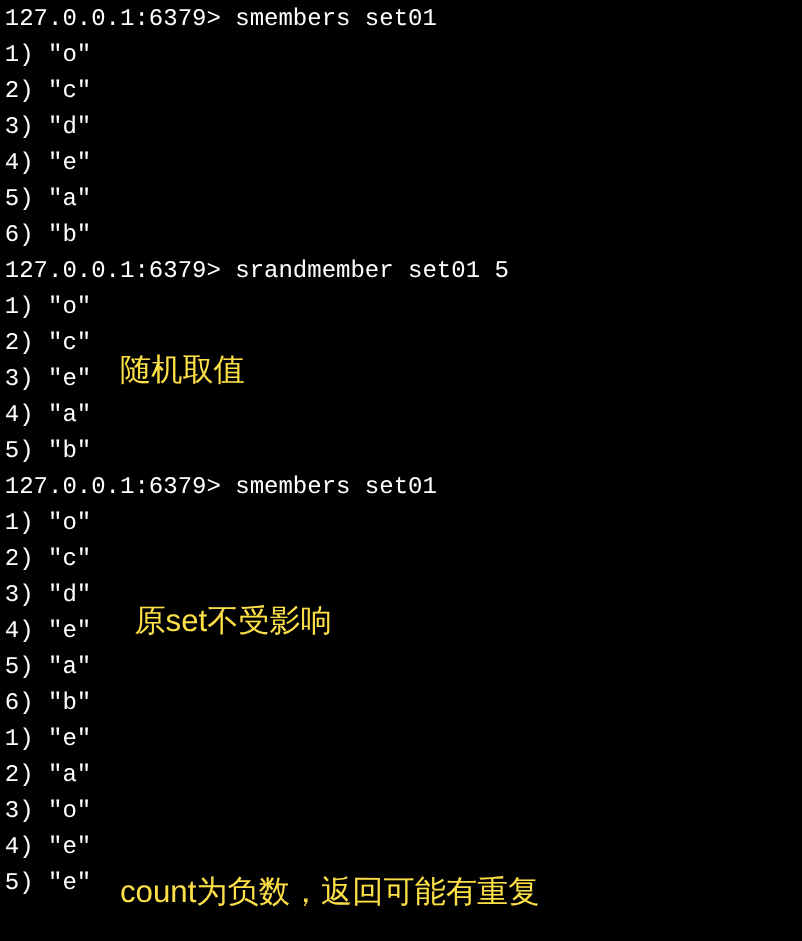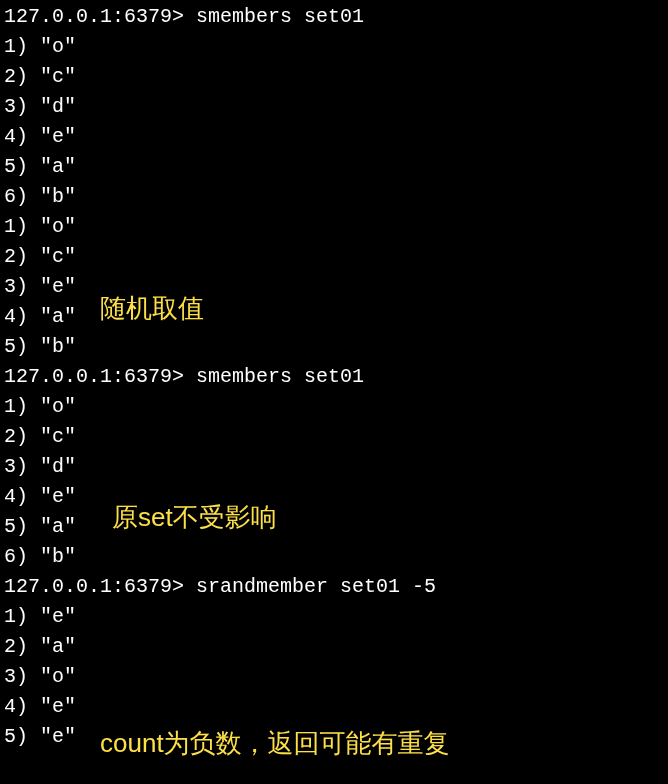--- a/index.html
+++ b/index.html
@@ -39,33 +39,33 @@
 <body>
 
 <div>
   <div class="line">127.0.0.1:6379&gt; smembers set01</div>
   <div class="line">1) "o"</div>
   <div class="line">2) "c"</div>
   <div class="line">3) "d"</div>
   <div class="line">4) "e"</div>
   <div class="line">5) "a"</div>
   <div class="line">6) "b"</div>
+  <div class="line">127.0.0.1:6379&gt; srandmember set01 5</div>
   <div class="line">1) "o"</div>
   <div class="line">2) "c"</div>
   <div class="line">3) "e"</div>
   <div class="line">4) "a"</div>
   <div class="line">5) "b"</div>
   <div class="line">127.0.0.1:6379&gt; smembers set01</div>
   <div class="line">1) "o"</div>
   <div class="line">2) "c"</div>
   <div class="line">3) "d"</div>
   <div class="line">4) "e"</div>
   <div class="line">5) "a"</div>
   <div class="line">6) "b"</div>
-  <div class="line">127.0.0.1:6379&gt; srandmember set01 -5</div>
   <div class="line">1) "e"</div>
   <div class="line">2) "a"</div>
   <div class="line">3) "o"</div>
   <div class="line">4) "e"</div>
   <div class="line">5) "e"</div>
 </div>
 
 <div class="annotation anno1">随机取值</div>
 <div class="annotation anno2">原set不受影响</div>
 <div class="annotation anno3">count为负数，返回可能有重复</div>

